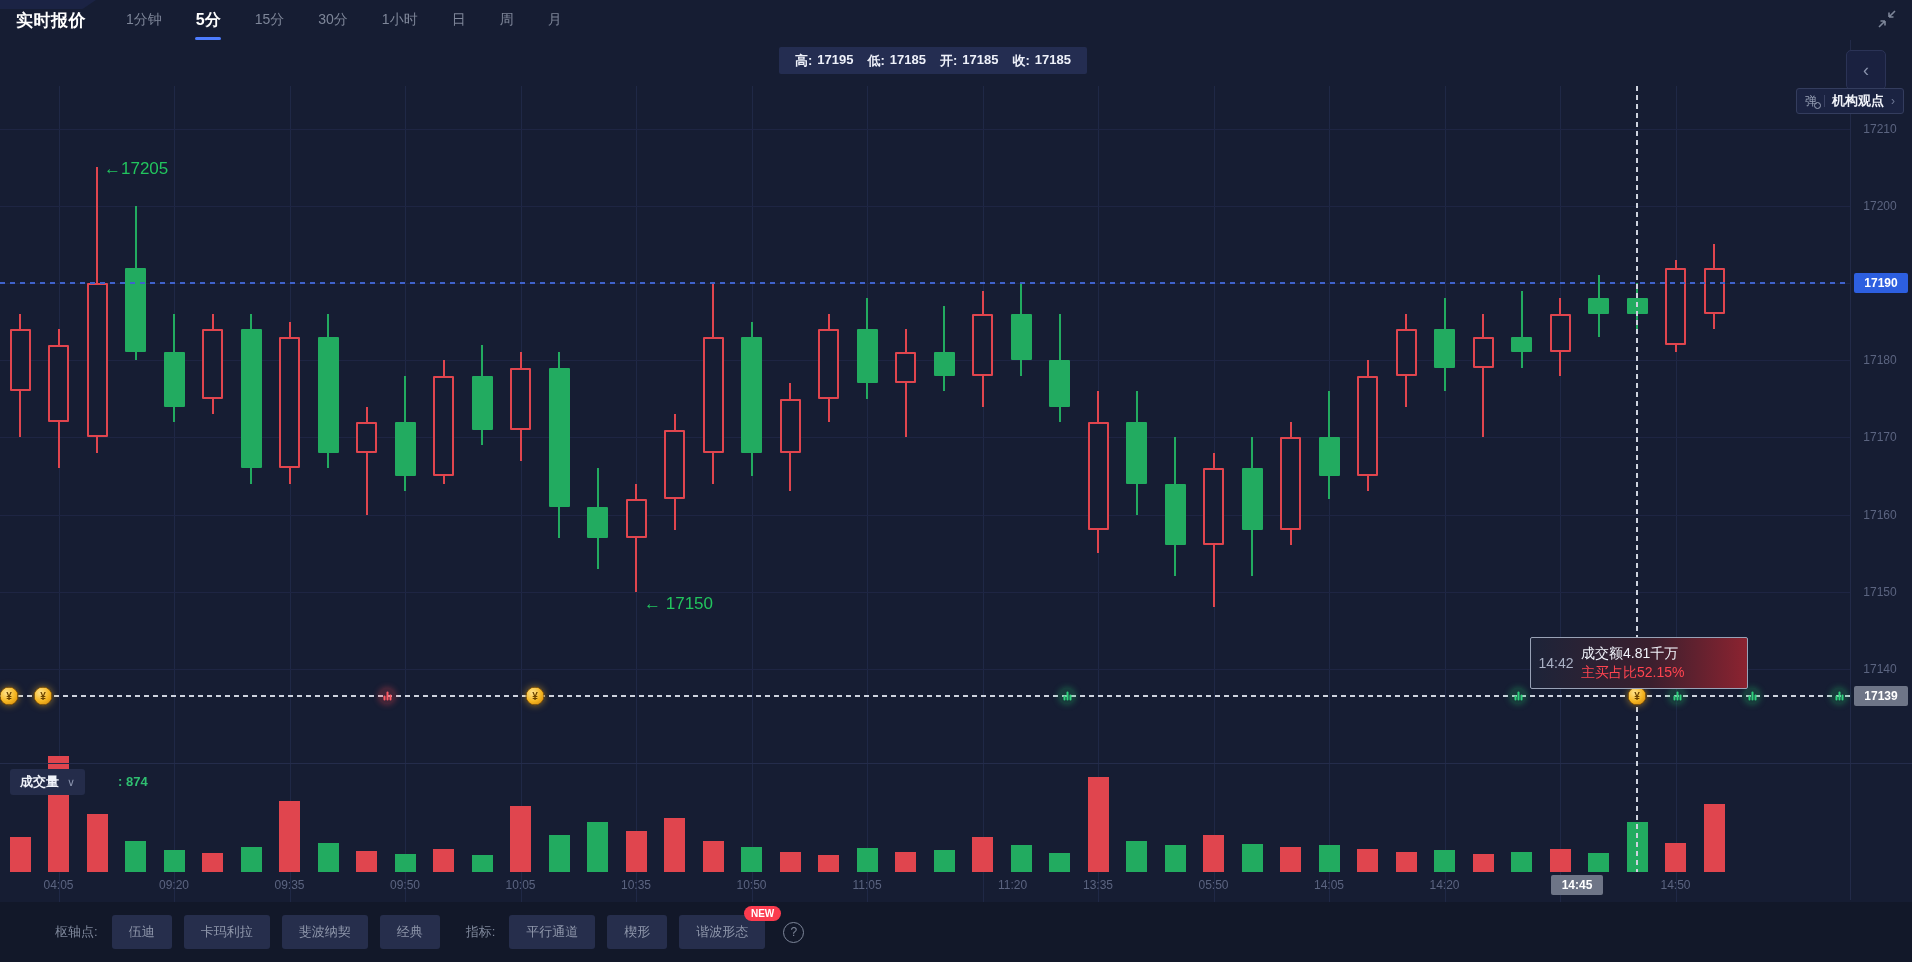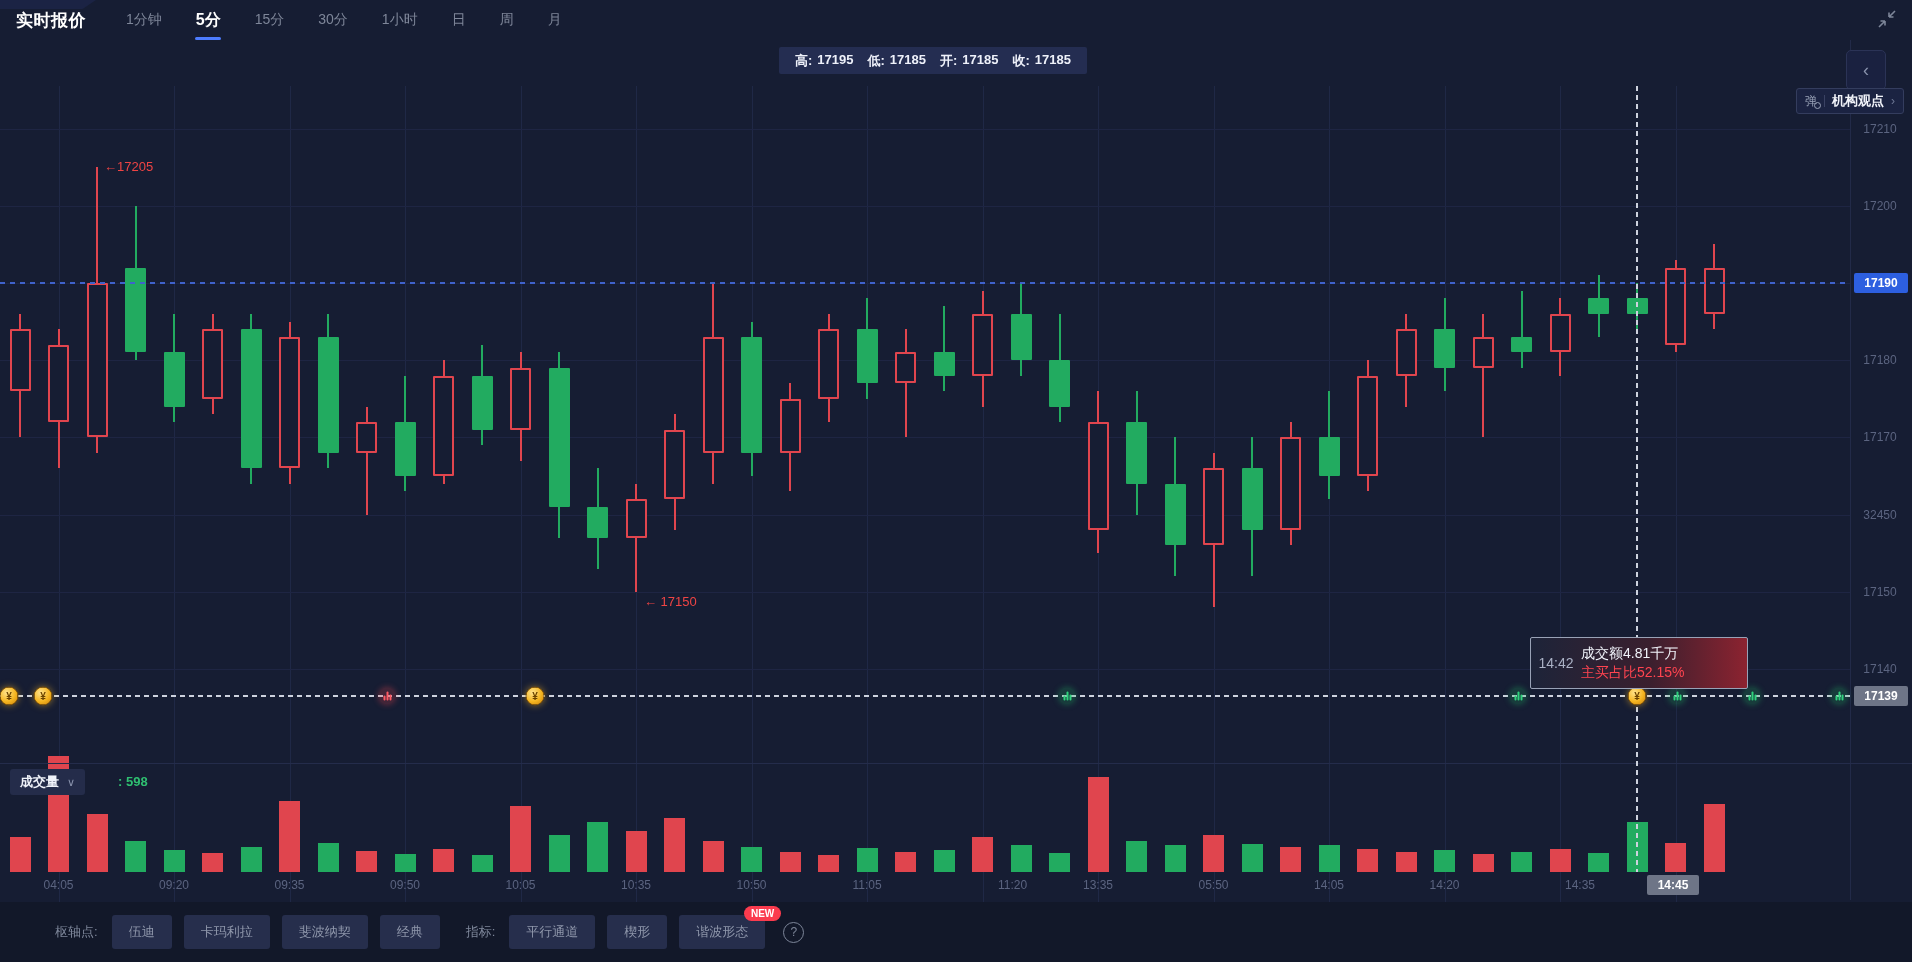--- a/index.html
+++ b/index.html
@@ -37,21 +37,21 @@
   .body-down{background:#22ab60;}
   .wick-up{background:#e0454e;}
   .wick-down{background:#22ab60;}
   .vol-bar{position:absolute;width:21px;}
   .dash-blue{position:absolute;left:0;width:1850px;height:2px;background-image:repeating-linear-gradient(90deg,#3f62cc 0 5px,transparent 5px 10px);z-index:5;}
   .dash-h{position:absolute;left:0;width:1850px;height:2px;background-image:repeating-linear-gradient(90deg,#cdd2de 0 5px,transparent 5px 9px);z-index:8;}
   .dash-v{position:absolute;width:2px;background-image:repeating-linear-gradient(180deg,#cdd2de 0 5px,transparent 5px 9px);z-index:8;}
   .badge{position:absolute;left:1854px;width:54px;height:20px;border-radius:2px;color:#fff;font-size:12px;font-weight:bold;display:flex;align-items:center;justify-content:center;transform:translateY(-50%);z-index:12;}
   .badge-blue{background:#2d5fe0;}
   .badge-gray{background:#6e7587;}
-  .anno{position:absolute;color:#ef4444;font-size:13px;z-index:6;white-space:nowrap;}
+  .anno{position:absolute;color:#22c55e;font-size:17px;z-index:6;white-space:nowrap;}
   .marker{position:absolute;width:17px;height:17px;border-radius:50%;transform:translate(-50%,-50%);z-index:10;display:flex;align-items:center;justify-content:center;}
   .marker-coin{background:radial-gradient(circle at 35% 30%,#ffe28a,#f5b520 55%,#c97f0d);border:1px solid #8a5a08;color:#6b4300;font-size:10px;font-weight:bold;box-shadow:0 0 7px rgba(255,190,40,.5);}
   .marker-bars{gap:1px;align-items:flex-end;padding-bottom:4px;box-sizing:border-box;}
   .marker-red{background:rgba(224,69,78,.22);box-shadow:0 0 6px rgba(224,69,78,.45);}
   .marker-green{background:rgba(34,171,96,.22);box-shadow:0 0 6px rgba(34,171,96,.45);}
   .mbar{width:2px;border-radius:1px;}
   .marker-red .mbar{background:#ff5a64;}
   .marker-green .mbar{background:#2fd27c;}
   
   #tooltip{position:absolute;left:1530px;top:637px;width:216px;height:50px;border:1px solid #99a2b6;border-radius:2px;background:linear-gradient(90deg,#1d2439 0%,#3a1f2e 55%,#8c2330 100%);display:flex;align-items:center;z-index:20;}
@@ -148,21 +148,21 @@
       <div class="gridv" style="left: 1675.5px;"></div>
       <div class="gridh" style="top: 88.6px;"></div>
       <div class="price-label" style="top: 88.6px;">17210</div>
       <div class="gridh" style="top: 165.8px;"></div>
       <div class="price-label" style="top: 165.8px;">17200</div>
       <div class="gridh" style="top: 320.2px;"></div>
       <div class="price-label" style="top: 320.2px;">17180</div>
       <div class="gridh" style="top: 397.4px;"></div>
       <div class="price-label" style="top: 397.4px;">17170</div>
       <div class="gridh" style="top: 474.6px;"></div>
-      <div class="price-label" style="top: 474.6px;">32450</div>
+      <div class="price-label" style="top: 474.6px;">17160</div>
       <div class="gridh" style="top: 551.8px;"></div>
       <div class="price-label" style="top: 551.8px;">17150</div>
       <div class="gridh" style="top: 629px;"></div>
       <div class="price-label" style="top: 629px;">17140</div>
       <div class="gridh" style="top: 243px;"></div>
       <div class="dash-blue" style="top: 242px;"></div>
       <div class="badge badge-blue" style="top: 243px;">17190</div>
       <div class="candle-wick wick-up" style="left: 19px; top: 273.88px; height: 123.52px;"></div>
       <div class="candle-body body-up" style="left: 9.5px; top: 289.32px; height: 61.76px;"></div>
       <div class="vol-bar" style="left: 9.5px; top: 797.2px; height: 34.8px; background: rgb(224, 69, 78);"></div>
@@ -346,39 +346,39 @@
       <div class="tt-l1">成交额4.81千万</div>
       <div class="tt-l2">主买占比52.15%</div>
     </div>
   </div>
 
   <div id="pane-sep1"></div>
   <div id="vol-selector">
     <span class="vs-label">成交量</span>
     <span class="vs-ch">∨</span>
   </div>
-  <div id="vol-value">: 598</div>
+  <div id="vol-value">: 874</div>
 
   <div id="time-axis">
       <div class="time-label" style="left: 58.5px;">04:05</div>
       <div class="time-label" style="left: 174px;">09:20</div>
       <div class="time-label" style="left: 289.5px;">09:35</div>
       <div class="time-label" style="left: 405px;">09:50</div>
       <div class="time-label" style="left: 520.5px;">10:05</div>
       <div class="time-label" style="left: 636px;">10:35</div>
       <div class="time-label" style="left: 751.5px;">10:50</div>
       <div class="time-label" style="left: 867px;">11:05</div>
       <div class="time-label" style="left: 982.5px; margin-left: 30px;">11:20</div>
       <div class="time-label" style="left: 1098px;">13:35</div>
       <div class="time-label" style="left: 1213.5px;">05:50</div>
       <div class="time-label" style="left: 1329px;">14:05</div>
       <div class="time-label" style="left: 1444.5px;">14:20</div>
       <div class="time-label" style="left: 1560px; margin-left: 20px;">14:35</div>
       <div class="time-label" style="left: 1675.5px;">14:50</div>
-      <div id="time-badge" style="left: 1673px;">14:45</div>
+      <div id="time-badge" style="left: 1577px;">14:45</div>
     </div>
 
   <div id="footer">
     <span class="f-label">枢轴点:</span>
     <span id="pivot-btns" style="display:flex;gap:12px;">
         <button class="f-btn">伍迪</button>
         <button class="f-btn">卡玛利拉</button>
         <button class="f-btn">斐波纳契</button>
         <button class="f-btn">经典</button>
       </span>

